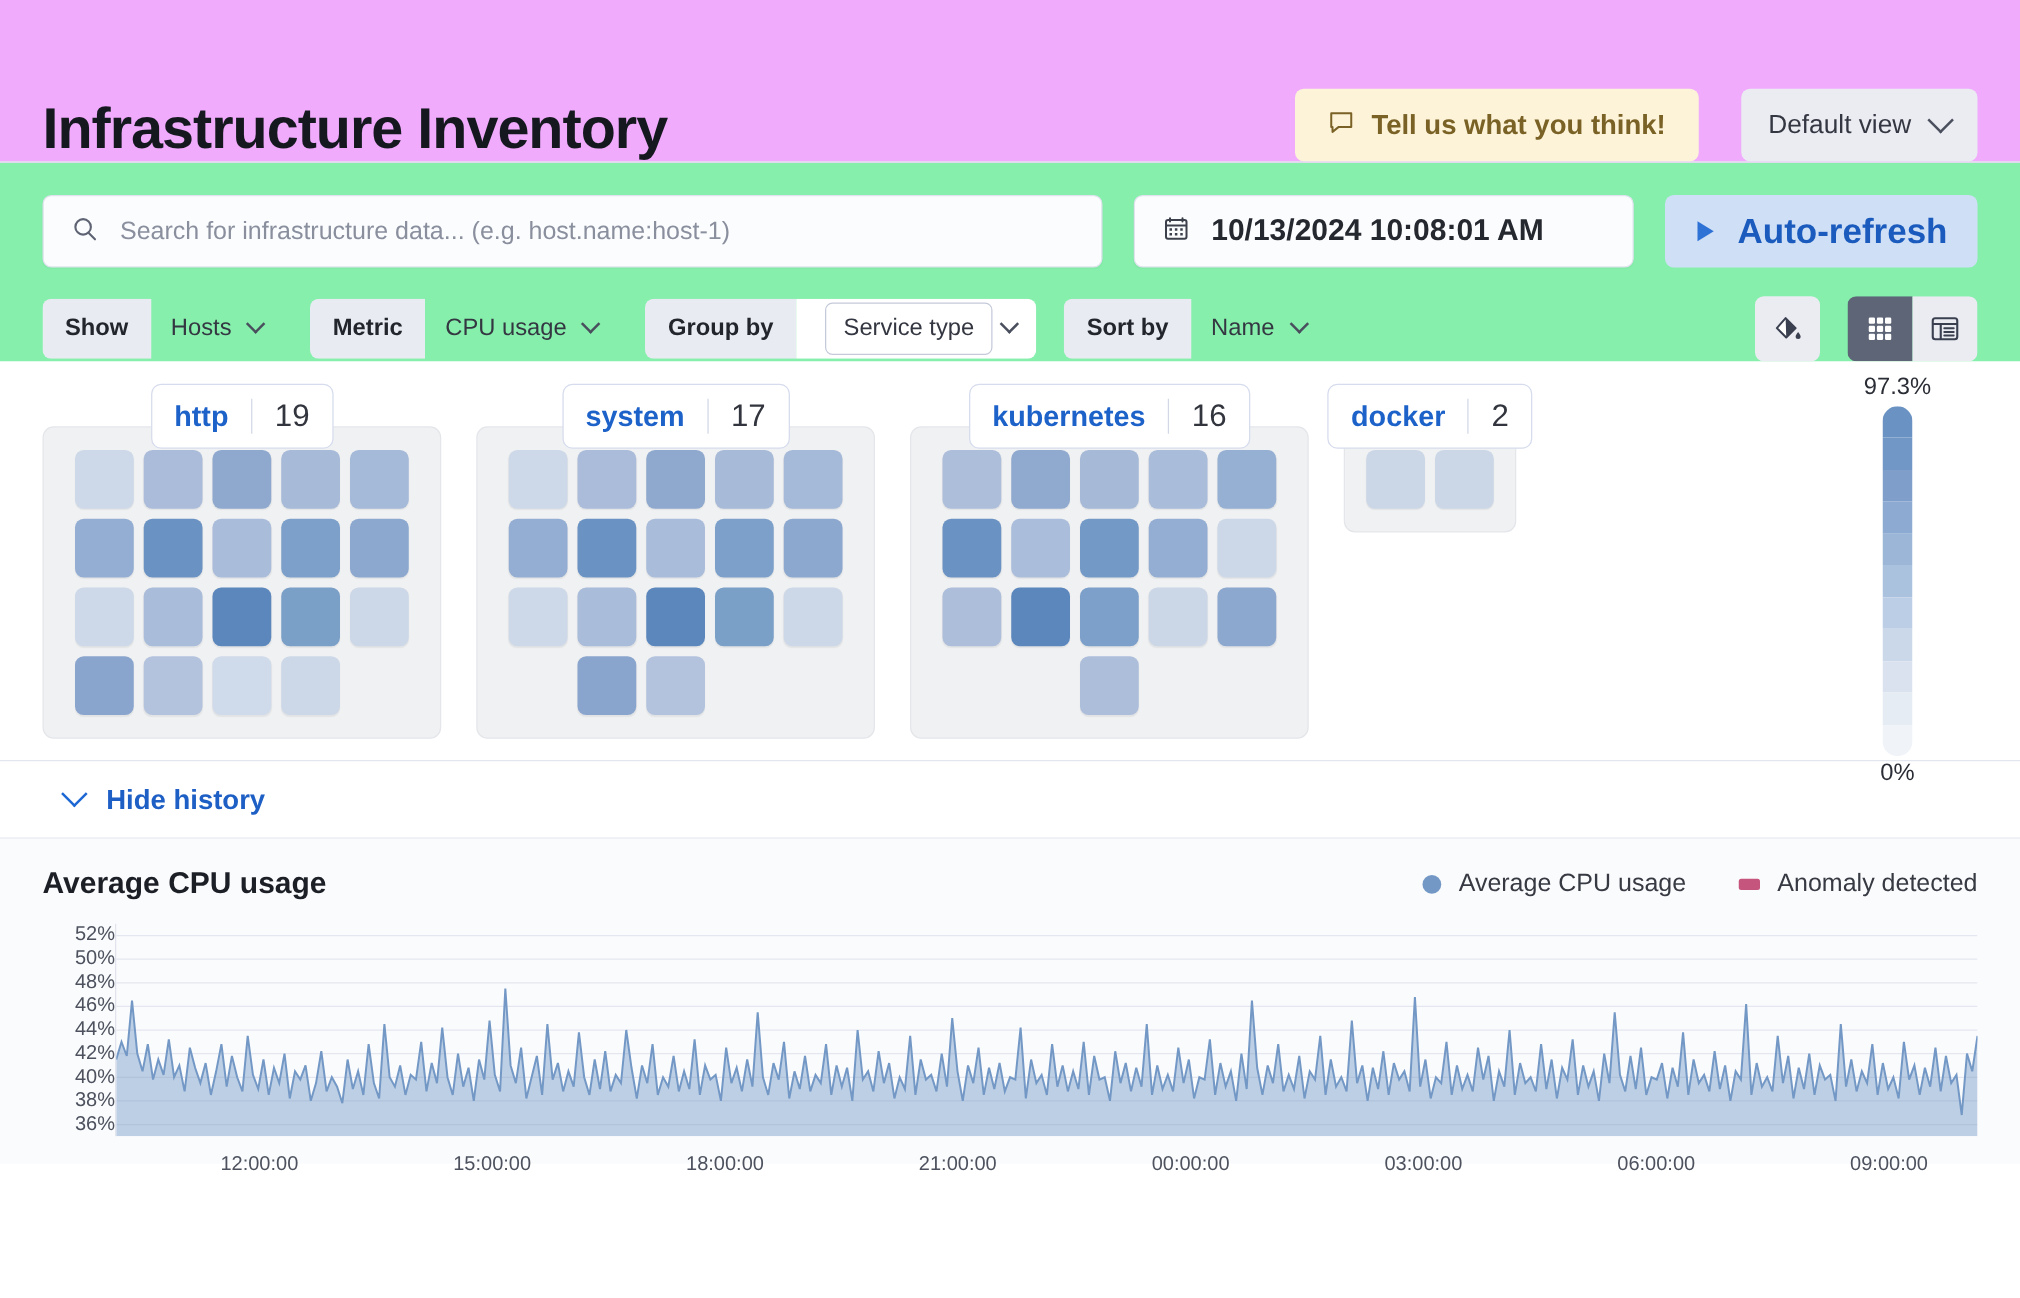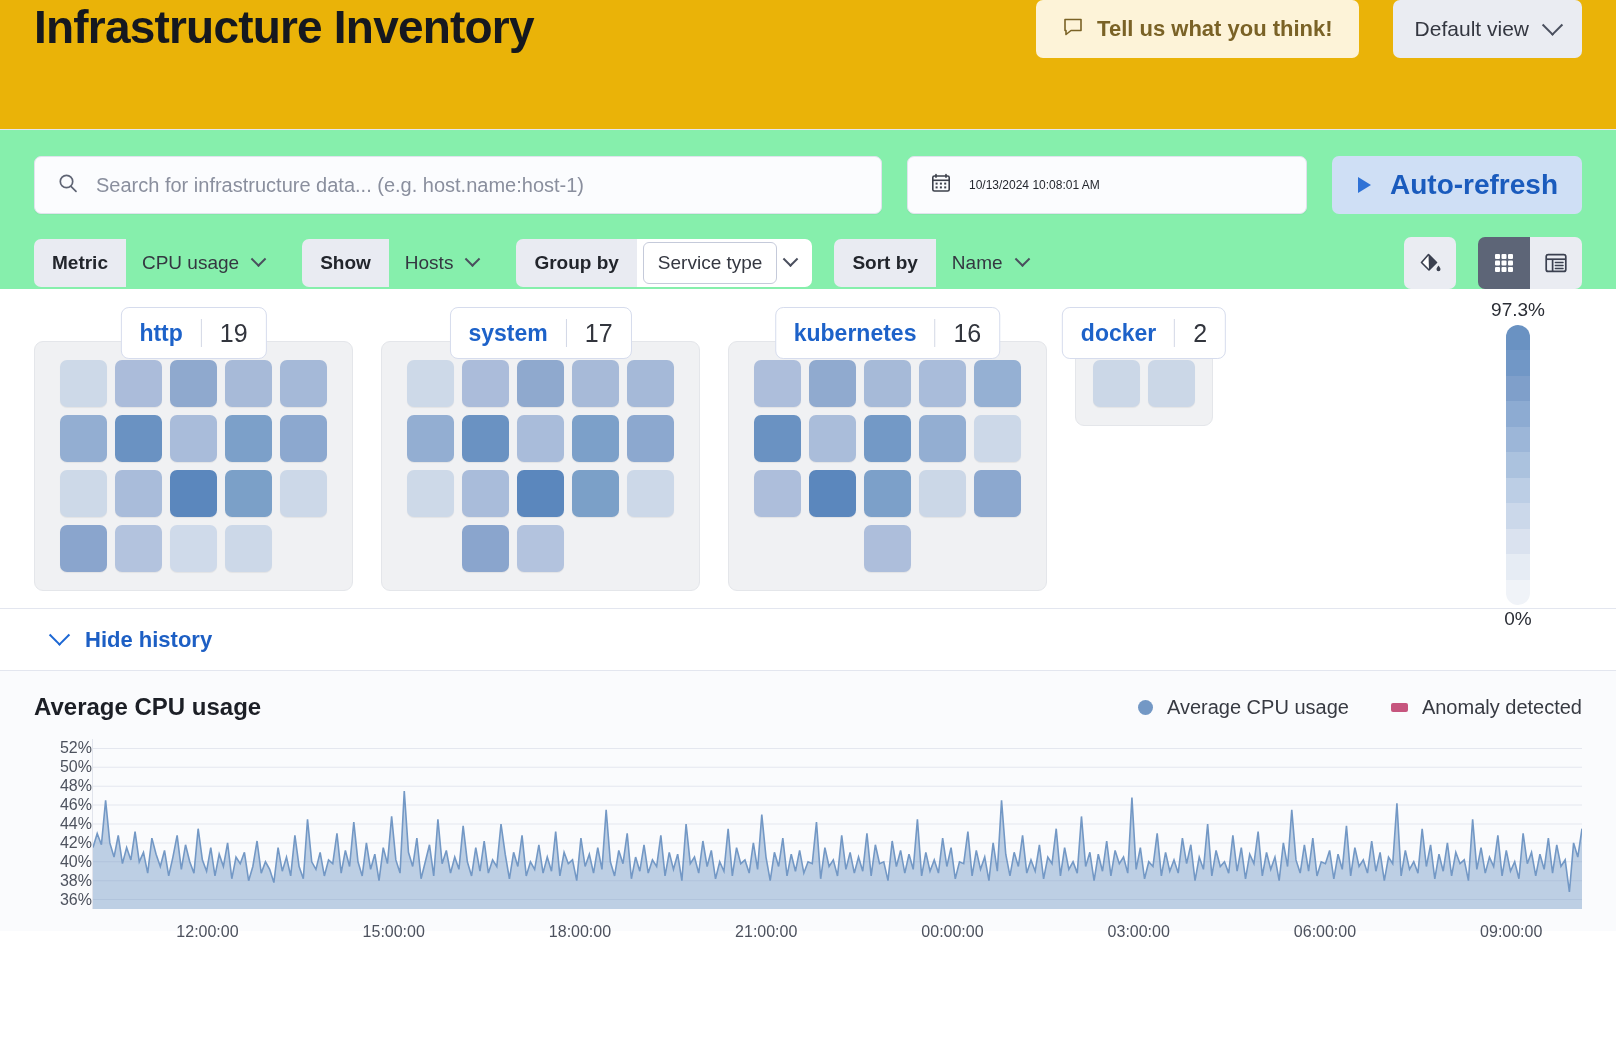--- a/index.html
+++ b/index.html
@@ -7,24 +7,24 @@
     width: 1616px; height: 1038px;
     font-family: "Liberation Sans", sans-serif;
     background: #ffffff;
     color: #1a1c21;
     overflow: hidden;
   }
 
   
   .app-header {
     height: 130px;
-    background: #eab308;
+    background: #f0abfc;
     border-bottom: 1px solid #e3e6ef;
     display: flex;
-    align-items: flex-start;
+    align-items: flex-end;
     padding: 0 34px;
     position: relative;
   }
   .page-title {
     font-size: 46px;
     font-weight: 700;
     letter-spacing: -0.8px;
     color: #15181f;
   }
   .header-right {
@@ -103,21 +103,21 @@
     height: 58px;
     background: #fbfcfe;
     border: 1px solid #e0e3ed;
     border-radius: 7px;
     display: flex;
     align-items: center;
     padding: 0 22px;
     gap: 17px;
     box-shadow: 0 1px 1px rgba(0,0,0,0.03);
   }
-  .date-box .val { font-size: 12px; color: #25282f; }
+  .date-box .val { font-size: 24px; color: #25282f; font-weight: bold; }
   .refresh-btn {
     height: 58px;
     background: #cfdff5;
     border: none;
     border-radius: 7px;
     padding: 0 24px;
     display: flex;
     align-items: center;
     gap: 16px;
     color: #1a5bbd;
@@ -177,20 +177,21 @@
     border-radius: 6px;
     background: #fff;
     height: 42px;
     margin: 0 6px;
     padding: 0 14px;
   }
   .fgroup.gb { background: transparent; text-align: right; }
   .fgroup.gb .wrap {
     display: flex; align-items: center;
     background: #fff;
+    padding-left: 17px;
   }
 
   .right-tools {
     margin-left: auto;
     display: flex;
     align-items: center;
     gap: 22px;
   }
   .tool-sq {
     width: 52px; height: 52px;
@@ -427,31 +428,31 @@
       <span class="play-wrap">
           <span class="play-tri"></span>
         </span>
       <span>Auto-refresh</span>
     </button>
   </div>
 
   <div class="row-2">
 
     <div class="fgroup">
+      <div class="lab">Show</div>
+      <div class="sel">
+        <span>Hosts</span>
+        <span class="chev sm"></span>
+      </div>
+    </div>
+
+    <div class="fgroup">
       <div class="lab">Metric</div>
       <div class="sel">
         <span>CPU usage</span>
-        <span class="chev sm"></span>
-      </div>
-    </div>
-
-    <div class="fgroup">
-      <div class="lab">Show</div>
-      <div class="sel">
-        <span>Hosts</span>
         <span class="chev sm"></span>
       </div>
     </div>
 
     <div class="fgroup gb">
       <div class="lab">Group by</div>
       <div class="wrap">
         <div class="sel boxed">
           <span>Service type</span>
         </div>

